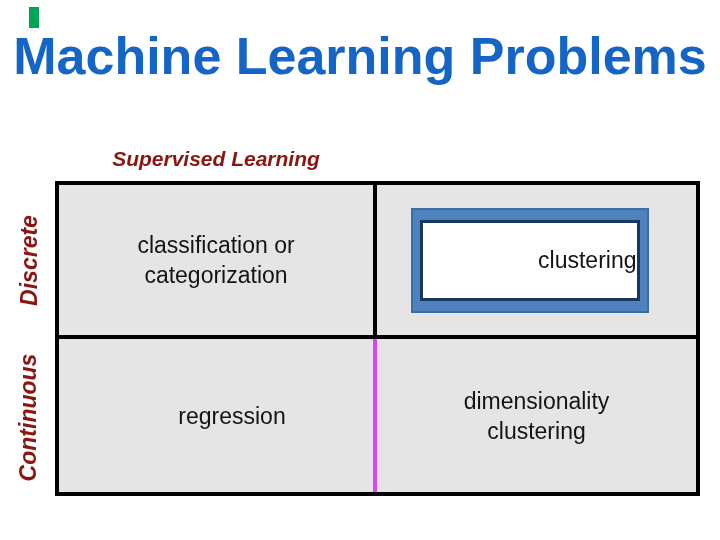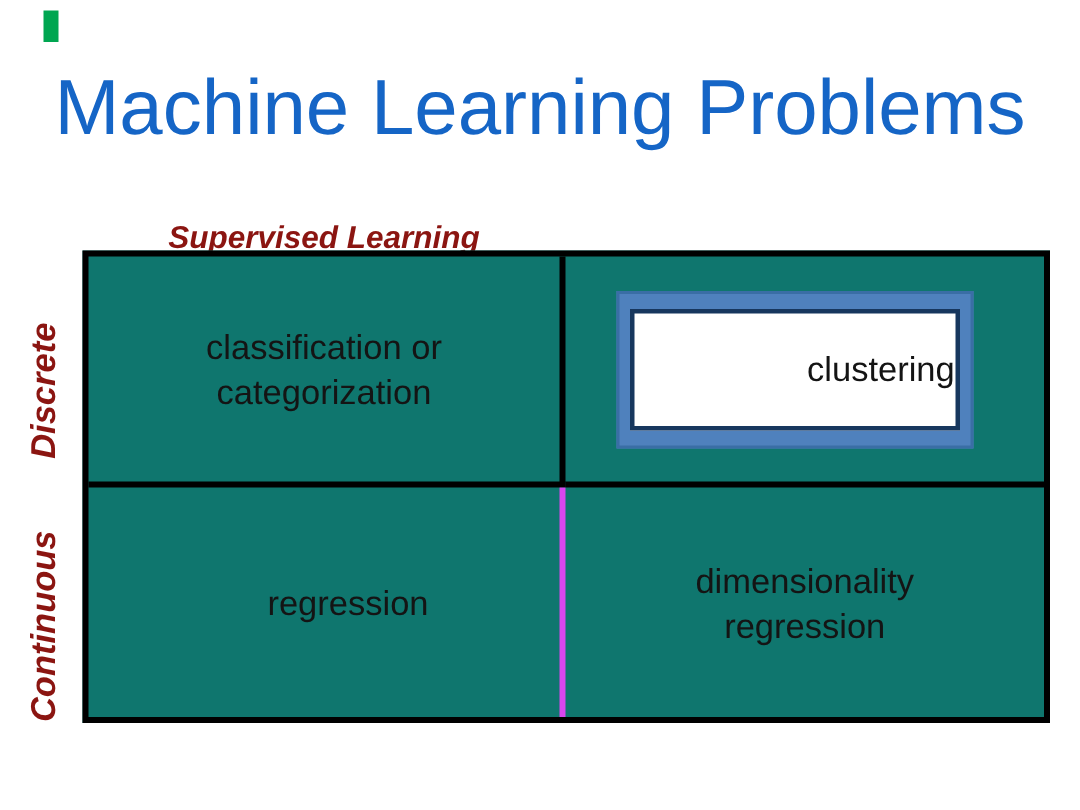--- a/index.html
+++ b/index.html
@@ -13,24 +13,24 @@
   }
   .accent-bar {
     position: absolute;
     left: 29px; top: 7px;
     width: 10px; height: 21px;
     background: #00A651;
   }
   .title {
     position: absolute;
     top: 26px; left: 0; right: 0;
-    margin: 16px;
+    margin: 0;
     text-align: center;
     font-size: 52px;
-    font-weight: 400;
+    font-weight: 700;
     letter-spacing: 0px;
     color: #1565C6;
     white-space: nowrap;
   }
   .col-headers {
     position: absolute;
     left: 55px; top: 143px;
     width: 645px; height: 32px;
     display: flex;
   }
@@ -61,28 +61,28 @@
   .row-label span {
     transform: rotate(-90deg);
     white-space: nowrap;
     font-size: 23px;
     font-weight: 700;
     font-style: italic;
     color: #8B1511;
   }
   .mltable {
     position: absolute;
-    left: 55px; top: 167px;
+    left: 55px; top: 181px;
     width: 645px; height: 315px;
     box-sizing: border-box;
     border: 4px solid #000000;
     display: grid;
     grid-template-columns: 318px 1fr;
     grid-template-rows: 154px 1fr;
-    background: #0f766e;
+    background: #e5e5e5;
   }
   .cell {
     display: flex;
     align-items: center;
     justify-content: center;
     box-sizing: border-box;
   }
   .cell-tl { border-right: 4px solid #000; border-bottom: 4px solid #000; }
   .cell-tr { border-bottom: 4px solid #000; }
   .cell-bl { border-right: 4px solid #d946ef; margin-left: 32px; }
@@ -146,18 +146,18 @@
           <span class="cell-text">clustering</span>
         </div>
       </div>
     </div>
 
     <div class="cell cell-bl">
       <div class="cell-text">regression</div>
     </div>
 
     <div class="cell">
-      <div class="cell-text w190">dimensionality regression</div>
+      <div class="cell-text w190">dimensionality clustering</div>
     </div>
 
   </div>
 
 </div>
 
 </body></html>

